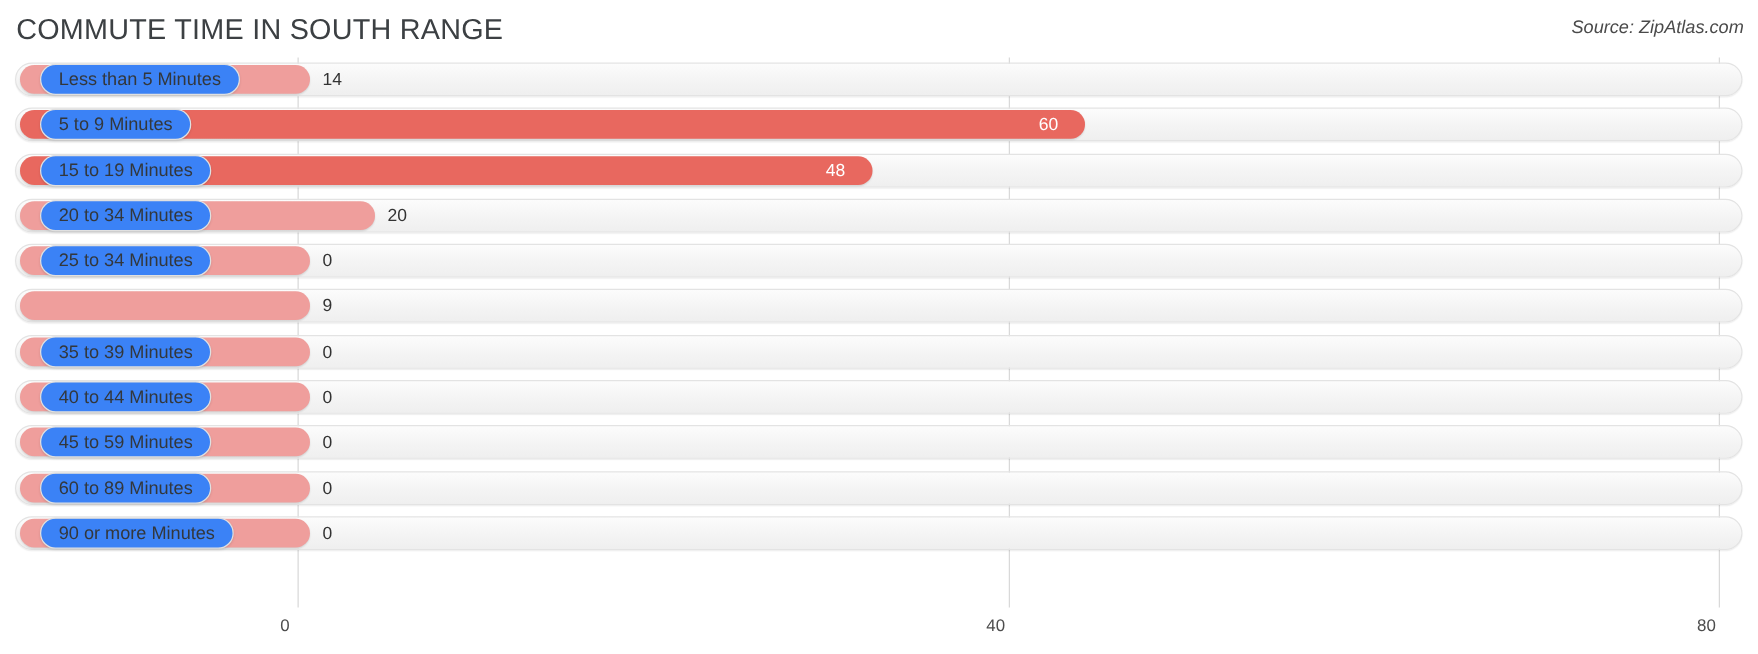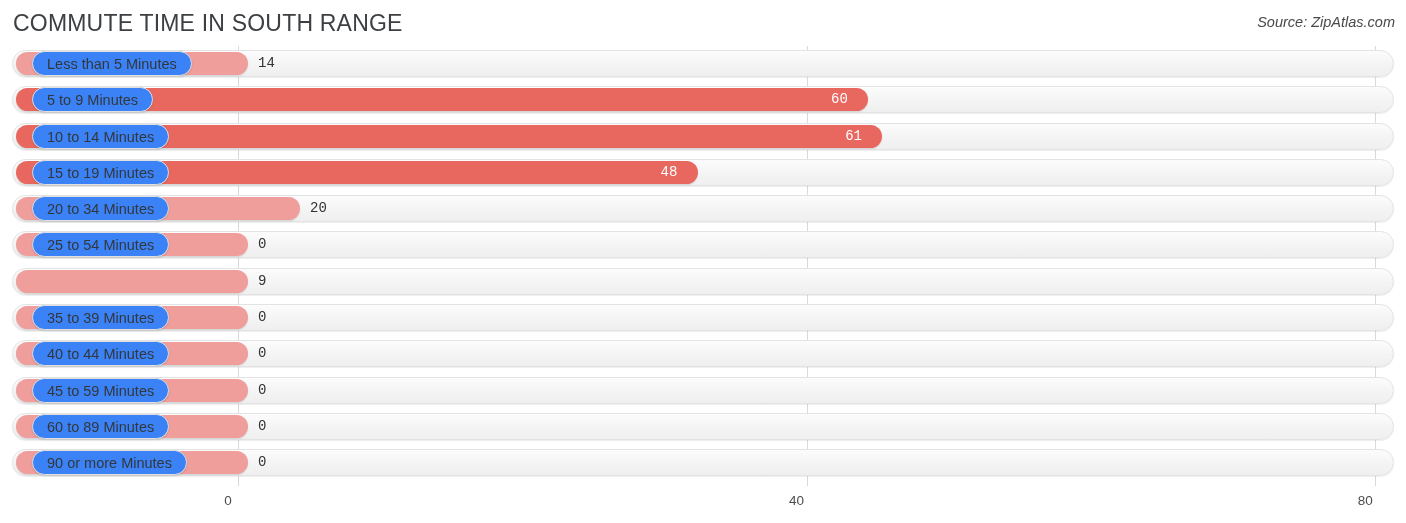--- a/index.html
+++ b/index.html
@@ -117,21 +117,20 @@
   }
 
   
   .value {
     position: absolute;
     top: 5px;
     height: 25px;
     line-height: 25px;
     font-size: 14px;
     white-space: nowrap;
-    font-family: Liberation Mono, monospace;
   }
   .value.outside {
     color: #333333;
   }
   .value.inside {
     color: #ffffff;
   }
 
   
   .axis {
@@ -172,40 +171,34 @@
         <div class="value outside" style="left: 258px;">14</div>
       </div>
       <div class="row">
         <div class="track"></div>
         <div class="bar strong" style="width: 852px;"></div>
         <div class="label-pill">5 to 9 Minutes</div>
         <div class="value inside" style="left: 831px;">60</div>
       </div>
       <div class="row">
         <div class="track"></div>
-        <div class="bar strong" style="width: 866.2px;"></div>
-        <div class="label-pill">10 to 14 Minutes</div>
-        <div class="value inside" style="left: 845.2px;">61</div>
-      </div>
-      <div class="row">
-        <div class="track"></div>
         <div class="bar strong" style="width: 681.6px;"></div>
         <div class="label-pill">15 to 19 Minutes</div>
         <div class="value inside" style="left: 660.6px;">48</div>
       </div>
       <div class="row">
         <div class="track"></div>
         <div class="bar light" style="width: 284px;"></div>
         <div class="label-pill">20 to 34 Minutes</div>
         <div class="value outside" style="left: 310px;">20</div>
       </div>
       <div class="row">
         <div class="track"></div>
         <div class="bar light" style="width: 232px;"></div>
-        <div class="label-pill">25 to 54 Minutes</div>
+        <div class="label-pill">25 to 34 Minutes</div>
         <div class="value outside" style="left: 258px;">0</div>
       </div>
       <div class="row">
         <div class="track"></div>
         <div class="bar light" style="width: 232px;"></div>
         <div class="value outside" style="left: 258px;">9</div>
       </div>
       <div class="row">
         <div class="track"></div>
         <div class="bar light" style="width: 232px;"></div>

